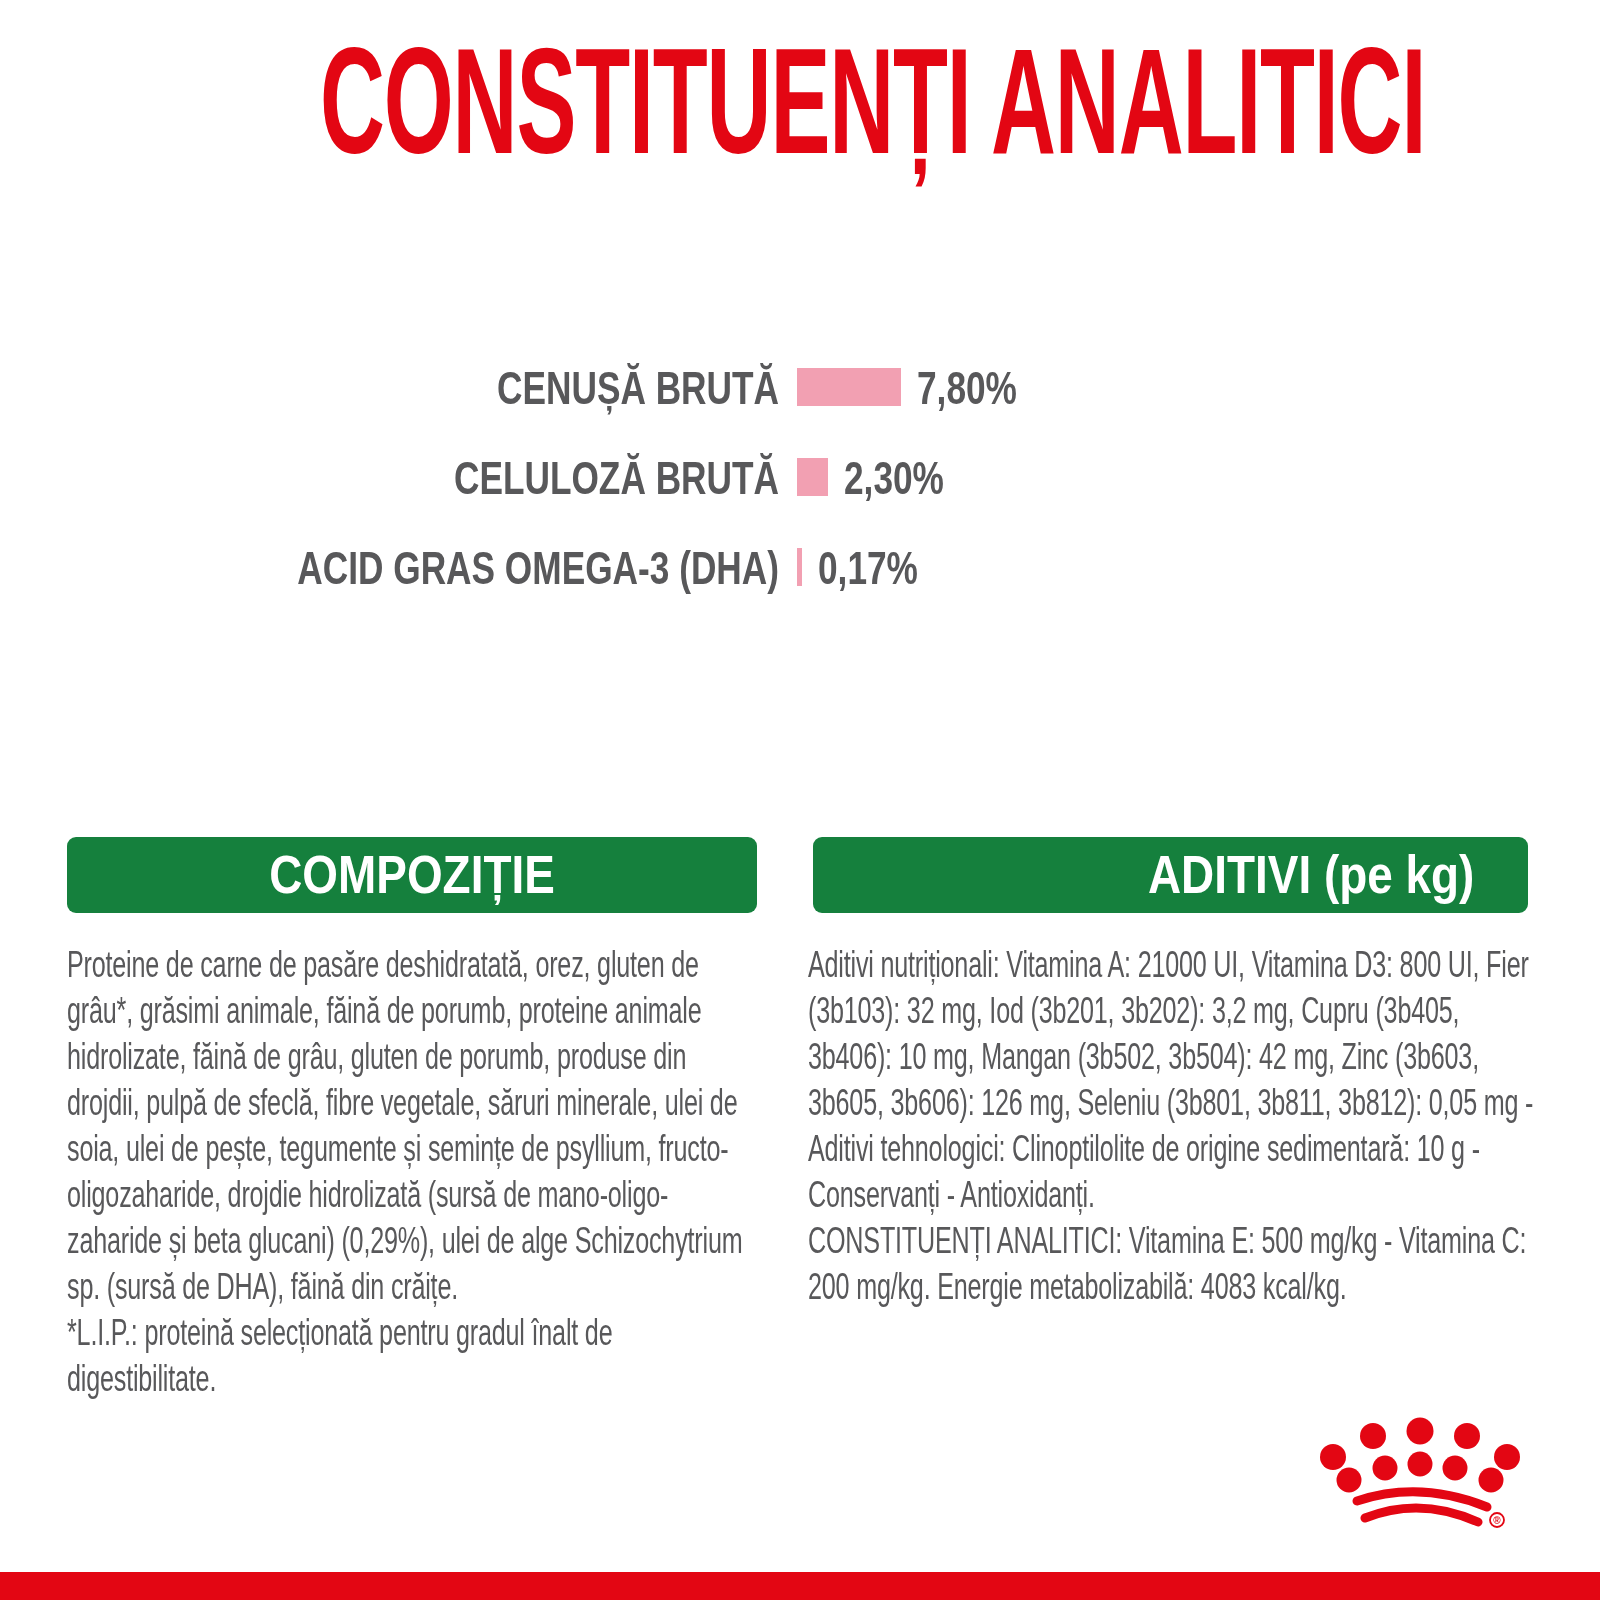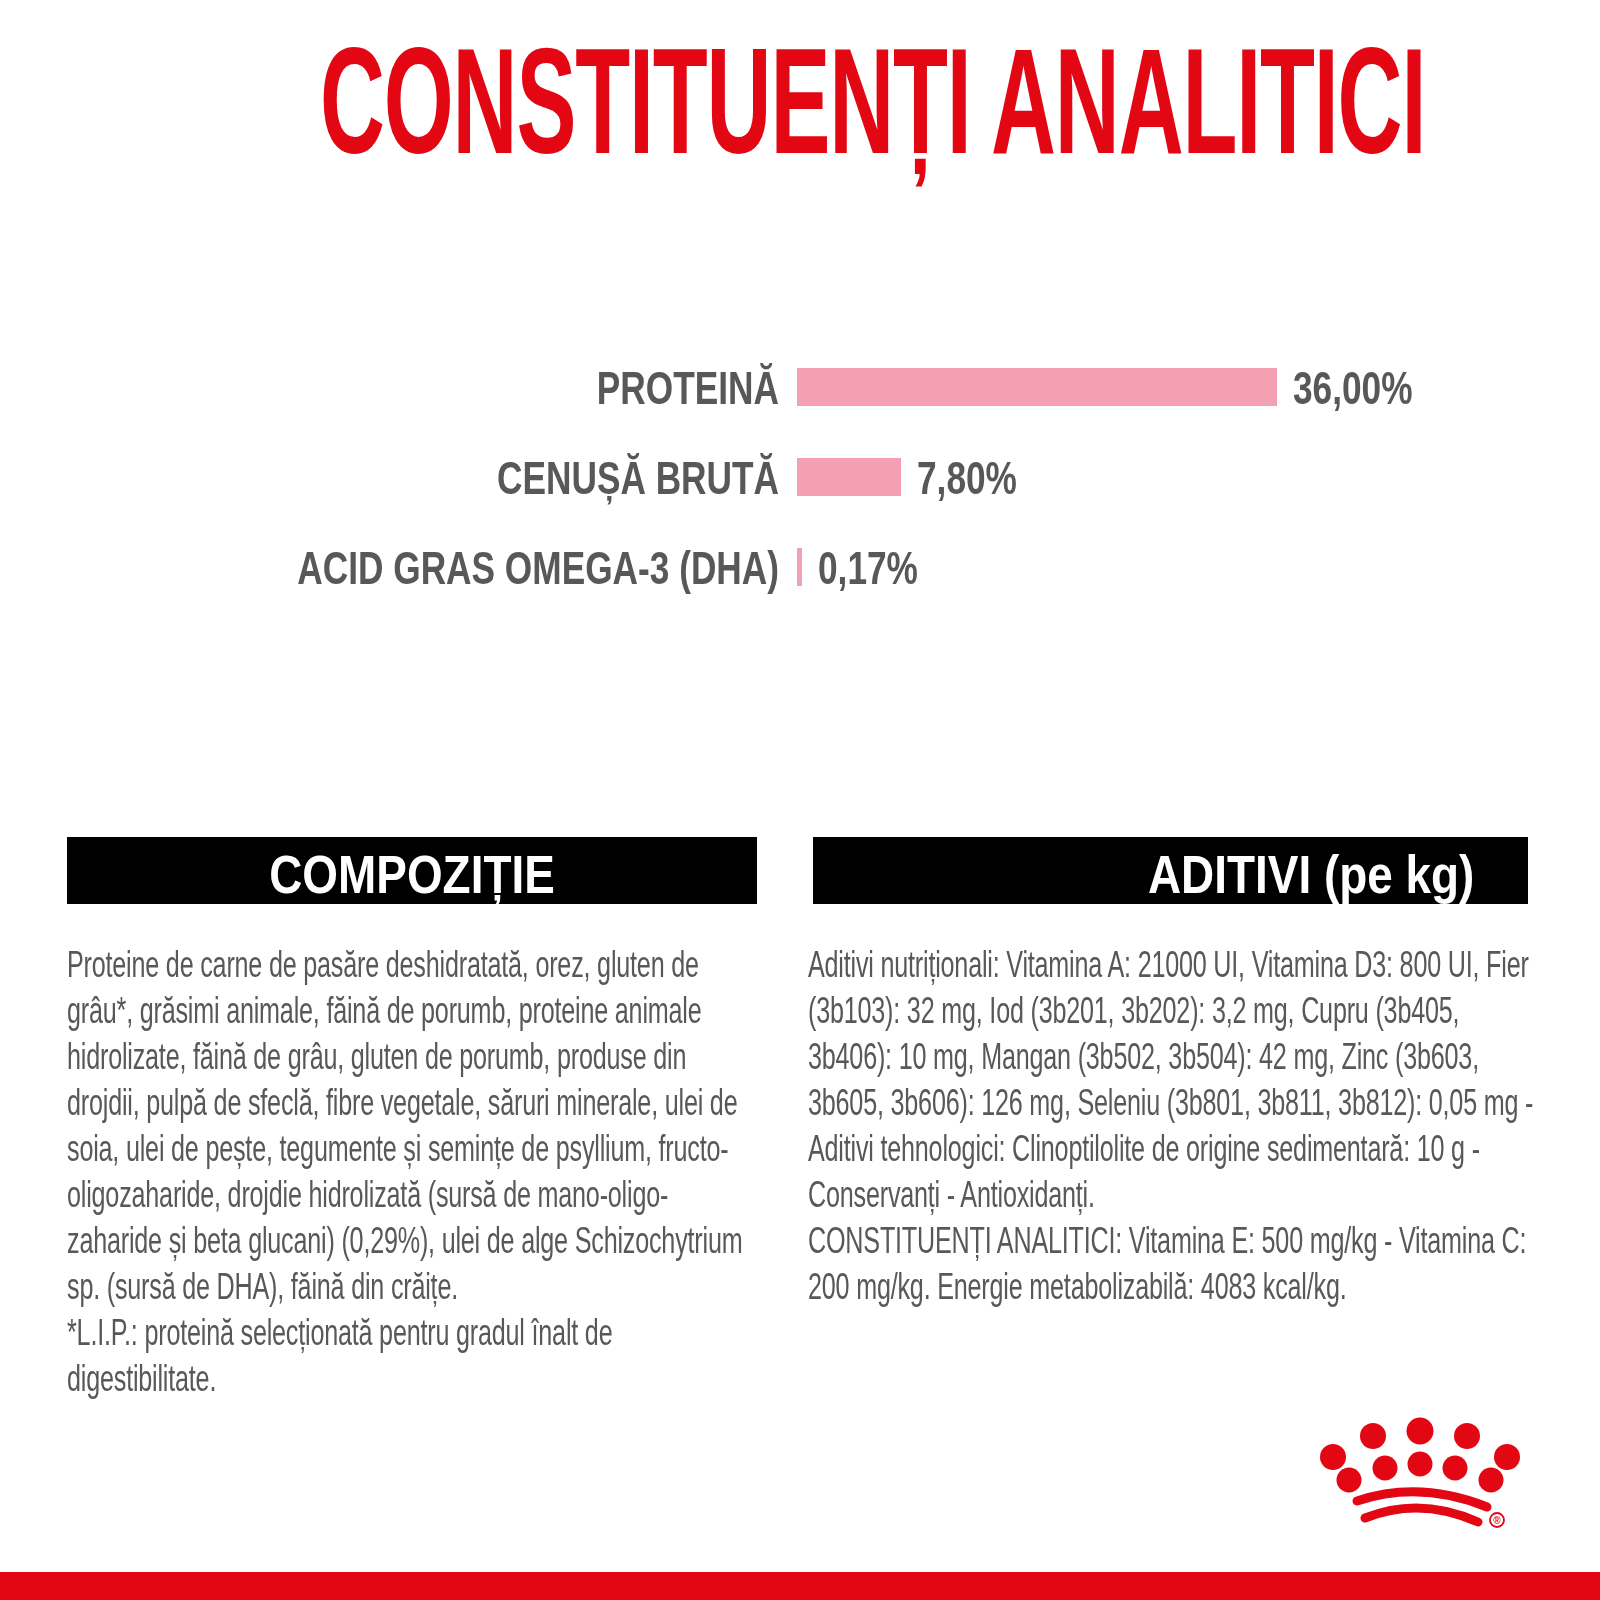--- a/index.html
+++ b/index.html
@@ -18,22 +18,22 @@
     flex:0 0 779px;width:779px;text-align:right;
     font-size:47px;font-weight:bold;color:#58585a;white-space:nowrap;
     transform:scaleX(0.75);transform-origin:100% 50%;
   }
   .bar{height:38px;background:#f2a0b2;margin-left:18px;flex:0 0 auto;}
   .bar-value{
     margin-left:16px;font-size:47px;font-weight:bold;color:#58585a;white-space:nowrap;
     transform:scaleX(0.75);transform-origin:0 50%;
   }
   .section-header{
-    position:absolute;top:837px;height:67px;background:#000000;
-    color:#ffffff;text-align:center;
+    position:absolute;top:837px;height:76px;background:#15803d;
+    color:#ffffff;text-align:center;border-radius:9px;
   }
   .section-header .hd-text{
     font-size:54px;font-weight:bold;line-height:74px;white-space:nowrap;
     transform:scaleX(0.85);transform-origin:50% 50%;display:block;
   }
   .hd-left{left:67px;width:690px;}
   .hd-right{left:813px;width:715px;text-align:right;}
   .body-text{
     position:absolute;top:942px;color:#58585a;font-size:37px;line-height:46px;
     white-space:pre-line;transform:scaleX(0.68);transform-origin:0 0;
@@ -43,33 +43,33 @@
   .bt-right{left:808px;width:1072px;}
   .crown{position:absolute;left:1315px;top:1416px;width:210px;height:122px;}
   .footer-strip{position:absolute;left:0;top:1572px;width:1600px;height:28px;background:#e30613;}
 </style>
 </head>
 <body>
 
 <div class="title">CONSTITUENȚI ANALITICI</div>
 
 <div class="chart">
-  <div class="bar-row">
-    <div class="bar-label">PROTEINĂ</div>
-    <div class="bar" style="width: 480px;"></div>
-    <div class="bar-value">36,00%</div>
-  </div>
 
 
   <div class="bar-row">
     <div class="bar-label">CENUȘĂ BRUTĂ</div>
     <div class="bar" style="width: 104px;"></div>
     <div class="bar-value">7,80%</div>
   </div>
 
+  <div class="bar-row">
+    <div class="bar-label">CELULOZĂ BRUTĂ</div>
+    <div class="bar" style="width: 31px;"></div>
+    <div class="bar-value">2,30%</div>
+  </div>
 
   <div class="bar-row">
     <div class="bar-label">ACID GRAS OMEGA-3 (DHA)</div>
     <div class="bar" style="width: 5px;"></div>
     <div class="bar-value">0,17%</div>
   </div>
 </div>
 
 <div class="section-header hd-left">
   <span class="hd-text">COMPOZIȚIE</span>

